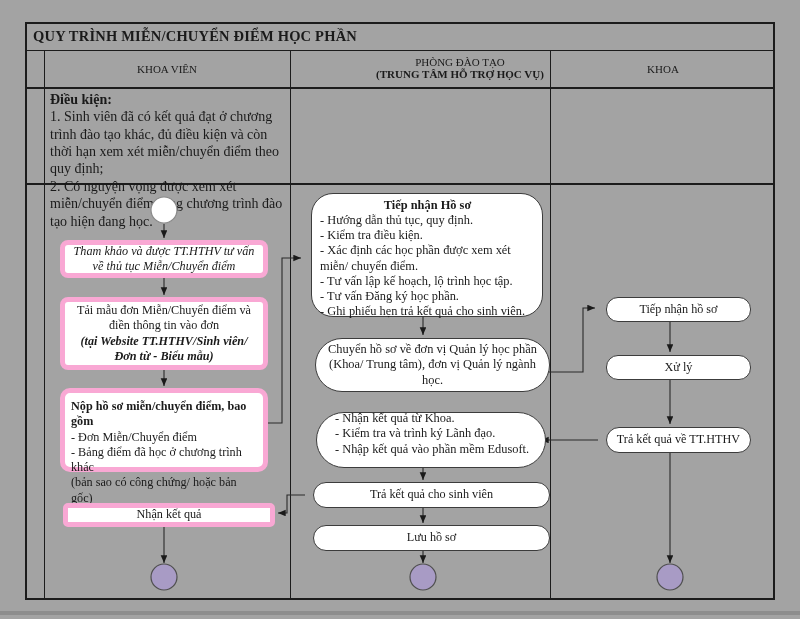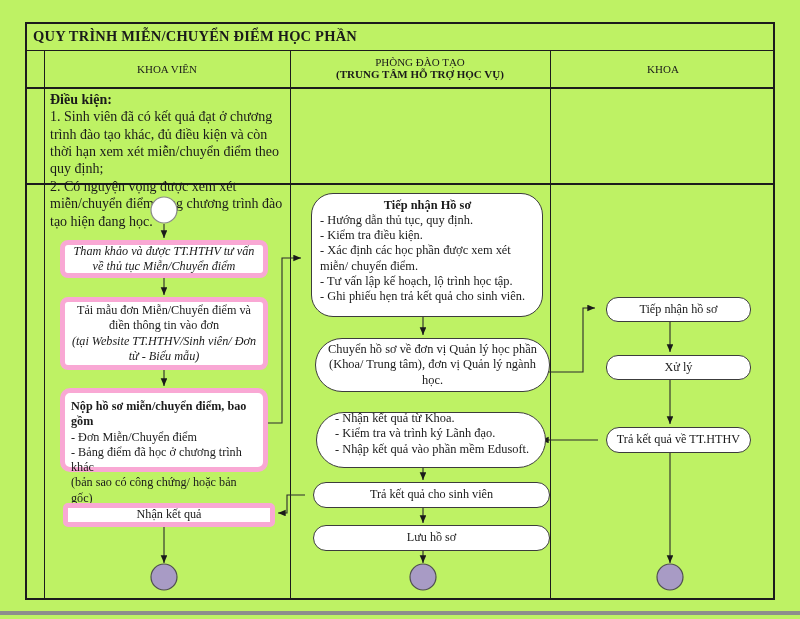--- a/index.html
+++ b/index.html
@@ -1,52 +1,52 @@
 <!DOCTYPE html>
 <html><head>
 <meta charset="utf-8">
 <style>
   html,body{margin:0;padding:0;}
   body{width:800px;height:619px;background:#ffffff;font-family:"Liberation Serif",serif;color:#1a1a1a;}
-  .canvas{position:relative;width:800px;height:619px;overflow:hidden;background:#bef264;}
+  .canvas{position:relative;width:800px;height:619px;overflow:hidden;background:#a3a3a3;}
   
   .gline{position:absolute;background:#1c1c1c;z-index:1;}
   .outer{position:absolute;left:25px;top:22px;width:750px;height:578px;border:2px solid #1c1c1c;box-sizing:border-box;z-index:1;background:transparent;}
   
   .cell{position:absolute;z-index:2;}
   .title{left:33px;top:28px;font-size:14.5px;font-weight:bold;letter-spacing:.2px;}
   .hdr{font-size:11px;text-align:center;}
   
   .box{position:absolute;box-sizing:border-box;background:#fff;z-index:3;font-size:12.2px;line-height:1.25;}
   .gray-b{border:5px solid #f9a8d4;}
   .dark-b{border:1.2px solid #3c3c3c;margin-left:8px;}
   .center{display:flex;flex-direction:column;justify-content:center;align-items:center;text-align:center;}
   .leftal{text-align:left;}
   .t-bold{font-weight:bold;}
   .t-it{font-style:italic;}
-  .t-boldit{font-weight:normal;font-style:italic;}
+  .t-boldit{font-weight:bold;font-style:italic;}
   svg.links{position:absolute;left:0;top:0;z-index:2;pointer-events:none;}
   .pagebar{position:absolute;left:0;top:611px;width:800px;height:4px;background:#8d8d8d;z-index:0;}
 </style>
 </head>
 <body>
 
 <div class="canvas">
 
   <div class="outer"></div>
   <div class="gline" style="left:25px;top:50px;width:750px;height:1px;"></div>
   <div class="gline" style="left:25px;top:87px;width:750px;height:2px;"></div>
   <div class="gline" style="left:25px;top:183px;width:750px;height:2px;"></div>
   <div class="gline" style="left:44px;top:50px;width:1px;height:550px;"></div>
   <div class="gline" style="left:290px;top:50px;width:1px;height:550px;"></div>
   <div class="gline" style="left:550px;top:50px;width:1px;height:550px;"></div>
 
   <div class="cell title">QUY TRÌNH MIỄN/CHUYỂN ĐIỂM HỌC PHẦN</div>
   <div class="cell hdr" style="left:44px;top:63px;width:246px;">KHOA VIÊN</div>
-  <div class="cell hdr" style="left:290px;top:56px;width:260px;">
+  <div class="cell hdr" style="left:290px;top:56px;width:260px;padding-left:40px;">
     <div>PHÒNG ĐÀO TẠO</div>
     <div class="t-bold">(TRUNG TÂM HỖ TRỢ HỌC VỤ)</div>
   </div>
   <div class="cell hdr" style="left:550px;top:63px;width:226px;">KHOA</div>
 
   <div class="cell" style="left:50px;top:91px;width:239px;font-size:14px;line-height:1.24;">
     <div class="t-bold">Điều kiện:</div>
     <div>1. Sinh viên đã có kết quả đạt ở chương trình đào tạo khác, đủ điều kiện và còn thời hạn xem xét miễn/chuyển điểm theo quy định;</div>
     <div>2. Có nguyện vọng được xem xét miễn/chuyển điểm sang chương trình đào tạo hiện đang học.</div>
   </div>
@@ -95,20 +95,21 @@
   </div>
 
   <div class="box gray-b center" style="left:63px;top:503px;width:212px;height:24px;border-radius:5px;">Nhận kết quả</div>
 
   <div class="box dark-b" style="left:303px;top:193px;width:232px;height:124px;border-radius:22px;padding:4px 7px 0 8px;font-size:12.4px;line-height:1.22;">
     <div class="t-bold" style="text-align:center;">Tiếp nhận Hồ sơ</div>
     <div>- Hướng dẫn thủ tục, quy định.</div>
     <div>- Kiểm tra điều kiện.</div>
     <div>- Xác định các học phần được xem xét miễn/ chuyển điểm.</div>
     <div>- Tư vấn lập kế hoạch, lộ trình học tập.</div>
+    <div>- Tư vấn Đăng ký học phần.</div>
     <div>- Ghi phiếu hẹn trả kết quả cho sinh viên.</div>
   </div>
 
   <div class="box dark-b center" style="left:307px;top:338px;width:235px;height:54px;border-radius:27px;padding:0 10px;font-size:12.4px;">Chuyển hồ sơ về đơn vị Quản lý học phần (Khoa/ Trung tâm), đơn vị Quản lý ngành học.</div>
 
   <div class="box dark-b" style="left:308px;top:412px;width:230px;height:56px;border-radius:28px;padding:0 8px 12px 18px;font-size:12.4px;display:flex;flex-direction:column;justify-content:center;">
     <div>- Nhận kết quả từ Khoa.</div>
     <div>- Kiểm tra và trình ký Lãnh đạo.</div>
     <div>- Nhập kết quả vào phần mềm Edusoft.</div>
   </div>

